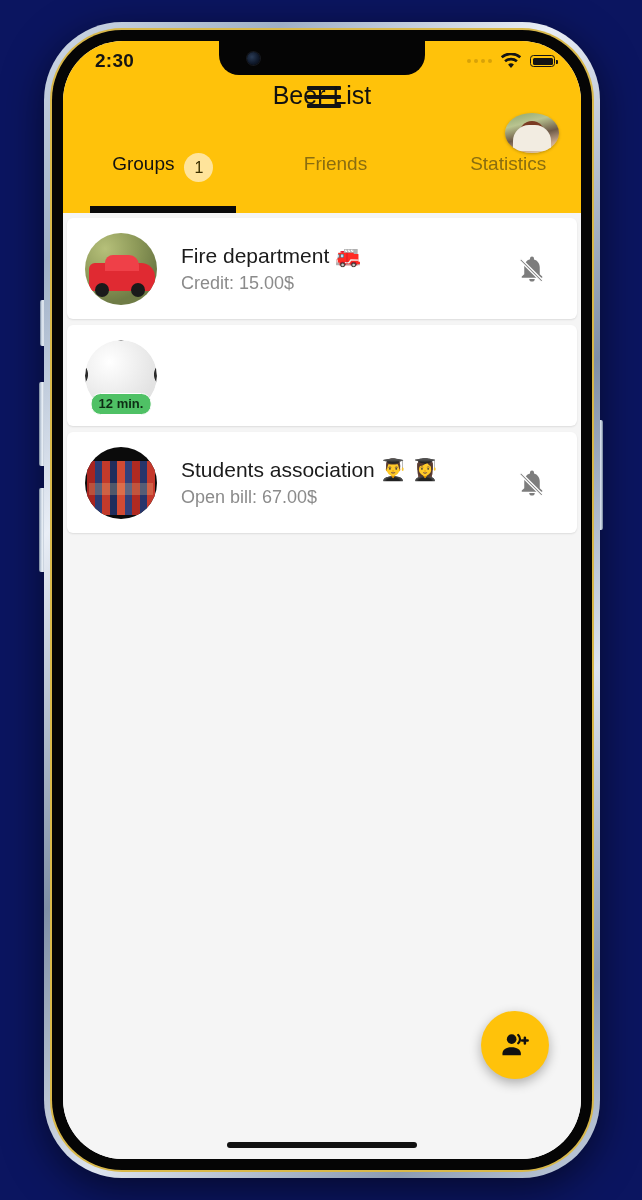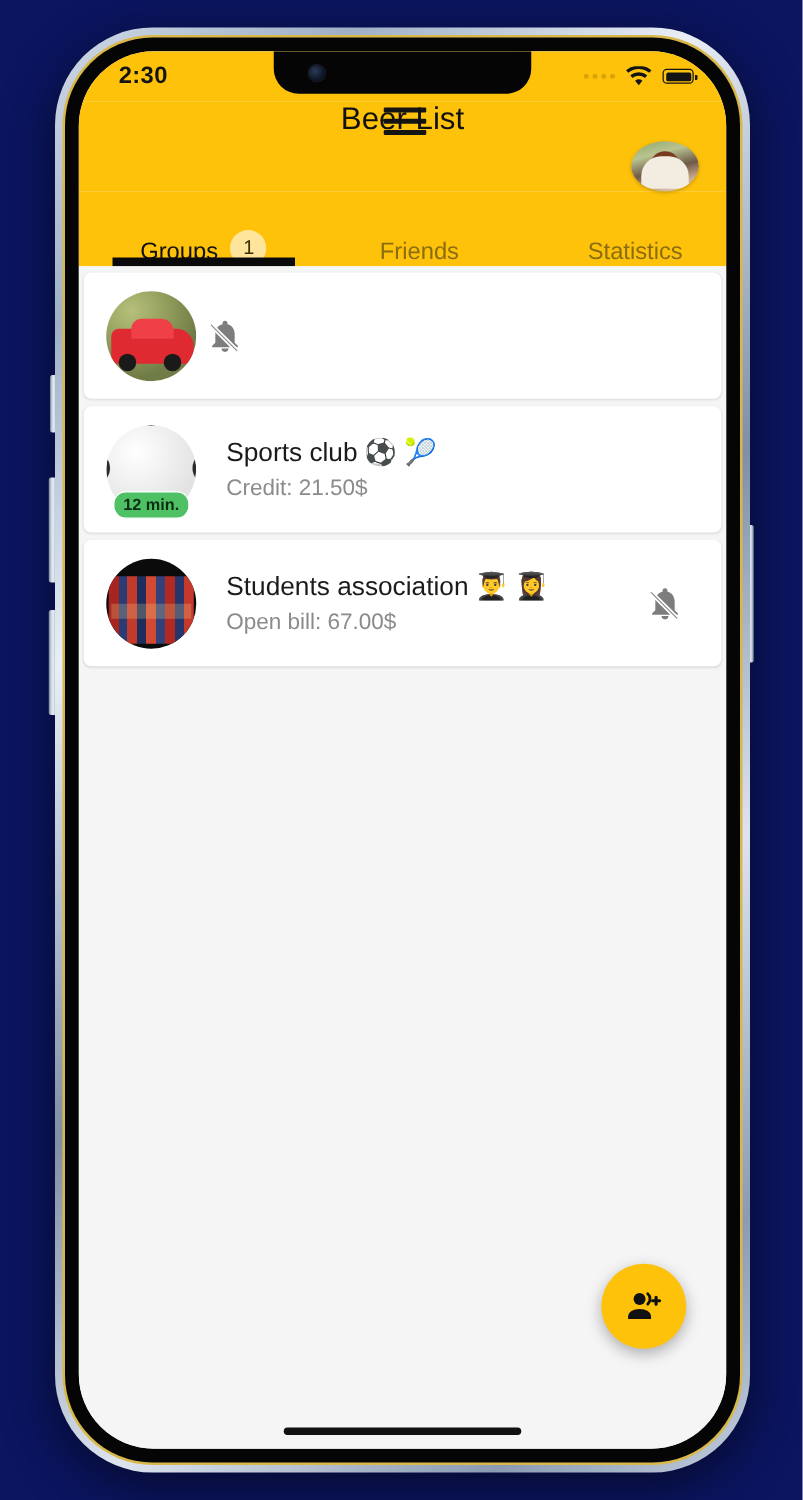--- a/index.html
+++ b/index.html
@@ -145,21 +145,21 @@
   
   .tabs {
     background: #ffc20a;
     display: flex;
     height: 60px;
     position: relative;
   }
   .tab {
     flex: 1;
     display: flex;
-    align-items: flex-end;
+    align-items: flex-start;
     justify-content: center;
     gap: 10px;
     font-size: 19px;
     color: #8a6d10;
     cursor: pointer;
     position: relative;
     margin-left: 27px;
   }
   .tab.active { color: #111; }
   .tab.active::after {
@@ -467,38 +467,38 @@
     </div>
 
     <div class="list-area">
 
       <div class="card">
         <div class="grp-avatar">
           <div class="pic art-fire">
                   <span class="wheels"></span>
                 </div>
         </div>
+        <div class="grp-text">
+          <div class="grp-name">Fire department 🚒</div>
+          <div class="grp-sub">Credit: 15.00$</div>
+        </div>
         <div class="grp-right">
           <svg class="bell-off" viewBox="0 0 24 24">
             <path d="M12 22a2.2 2.2 0 0 0 2.2-2.1H9.8A2.2 2.2 0 0 0 12 22Z" fill="#7d7d7d"></path>
             <path d="M18.2 16.1v-5.4c0-3.1-1.7-5.7-4.6-6.4v-.7A1.6 1.6 0 0 0 12 2a1.6 1.6 0 0 0-1.6 1.6v.7c-2.9.7-4.6 3.3-4.6 6.4v5.4L3.8 18v1h16.4v-1l-2-1.9Z" fill="#7d7d7d"></path>
             <path d="M3.2 3.6 2 4.9l17.6 17.6 1.2-1.3L3.2 3.6Z" fill="#7d7d7d" stroke="#ffffff" stroke-width="1.1"></path>
           </svg>
         </div>
       </div>
 
 
       <div class="card">
         <div class="grp-avatar">
           <div class="pic art-ball"></div>
           <div class="time-chip">12 min.</div>
-        </div>
-        <div class="grp-text">
-          <div class="grp-name">Sports club ⚽ 🎾</div>
-          <div class="grp-sub">Credit: 21.50$</div>
         </div>
         <div class="grp-right"></div>
       </div>
 
       <div class="card">
         <div class="grp-avatar">
           <div class="pic art-books"></div>
         </div>
         <div class="grp-text">
           <div class="grp-name">Students association 👨‍🎓 👩‍🎓</div>

